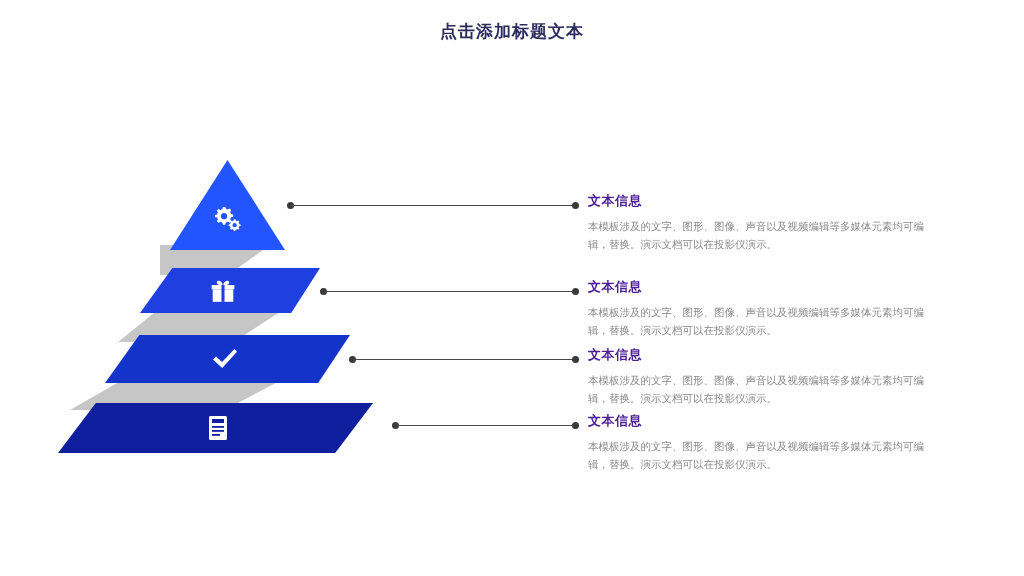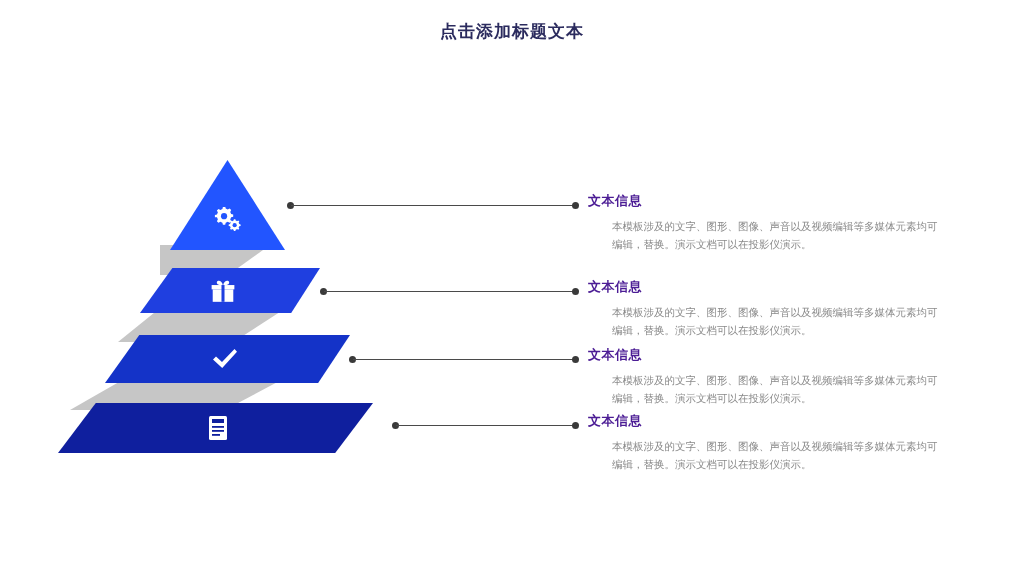--- a/index.html
+++ b/index.html
@@ -84,21 +84,20 @@
     font-size: 13px;
     font-weight: bold;
     color: #4c1d95;
     margin-bottom: 7px;
     letter-spacing: 0.5px;
   }
   .tb-body {
     font-size: 10.5px;
     line-height: 1.75;
     color: #8a8a8a;
-    margin-left: 24px;
   }
 </style>
 </head>
 <body>
 
 <div id="slide">
 
   <div id="slide-title">点击添加标题文本</div>
 
   <div id="pyramid">

